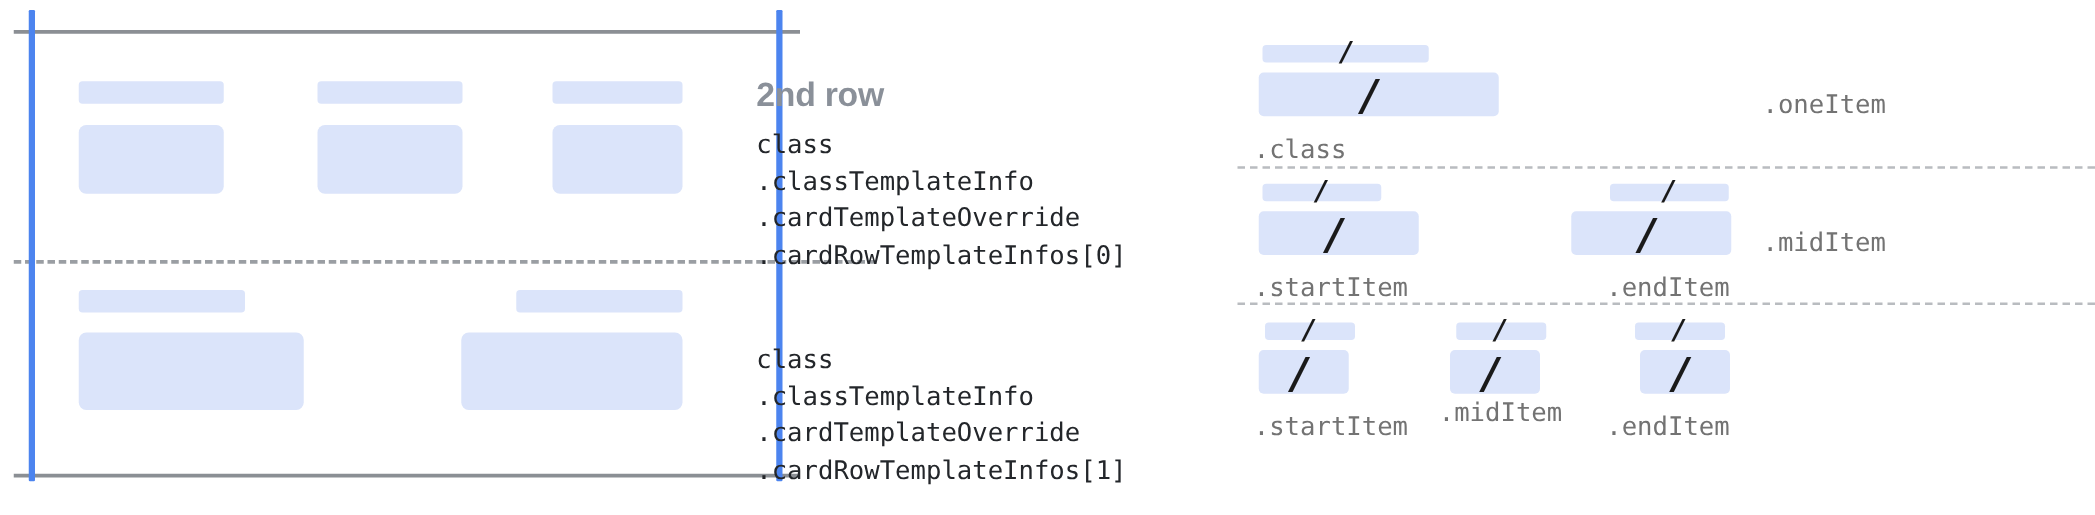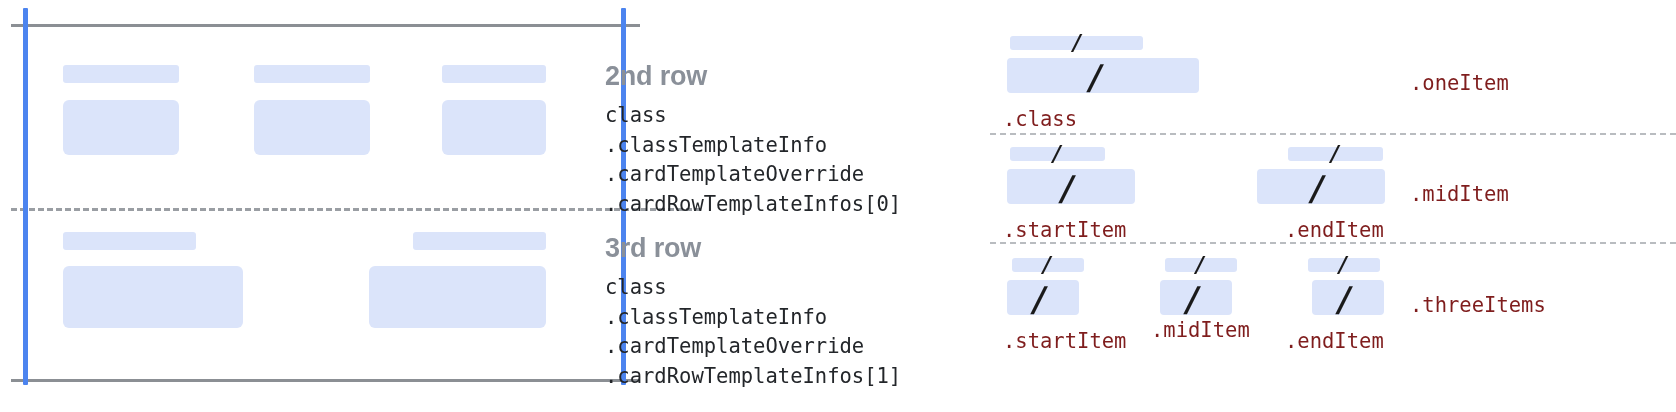--- a/index.html
+++ b/index.html
@@ -67,21 +67,21 @@
     font-family: "DejaVu Sans Mono", "Liberation Mono", monospace;
     font-size: 20.5px;
     color: #23262a;
     white-space: pre;
     line-height: 29.5px;
   }
   .caption {
     position: absolute;
     font-family: "DejaVu Sans Mono", "Liberation Mono", monospace;
     font-size: 20.5px;
-    color: #7f1d1d;
+    color: #737373;
     white-space: nowrap;
   }
 
   
   .slash {
     position: absolute;
     font-family: "DejaVu Sans Mono", "Liberation Mono", monospace;
     color: #1a1a1a;
     font-weight: bold;
     line-height: 1;
@@ -125,21 +125,20 @@
 </div>
 
 <div class="abs" style="left:0; top:0; width:990px; height:328px;margin-top:28px;">
 
   <div class="row-title" style="left:605px; top:33px;">2nd row</div>
   <div class="mono-stack" style="left:605px; top:73px;">class
 .classTemplateInfo
 .cardTemplateOverride
 .cardRowTemplateInfos[0]</div>
 
-  <div class="row-title" style="left:605px; top:205px;">3rd row</div>
   <div class="mono-stack" style="left:605px; top:245px;">class
 .classTemplateInfo
 .cardTemplateOverride
 .cardRowTemplateInfos[1]</div>
 </div>
 
 <div class="abs" style="left:985px; top:0; width:691px; height:412px;">
 
   <div class="hdash-right" style="left:5px; top:133px; width:686px;"></div>
   <div class="hdash-right" style="left:5px; top:242px; width:686px;"></div>
@@ -195,15 +194,14 @@
     <div class="caption" style="left:166px; top:76px;">.midItem</div>
 
     <div class="chip flat" style="left:323px; top:16px; width:72px; height:14px;">
       <span class="slash small" style="left:28px; top:-4px;">/</span>
     </div>
     <div class="chip sq" style="left:327px; top:38px; width:72px; height:35px;">
       <span class="slash big" style="left:22px; top:2px;">/</span>
     </div>
     <div class="caption" style="left:300px; top:87px;">.endItem</div>
 
-    <div class="caption" style="left:425px; top:51px;">.threeItems</div>
   </div>
 </div>
 
 </body></html>

